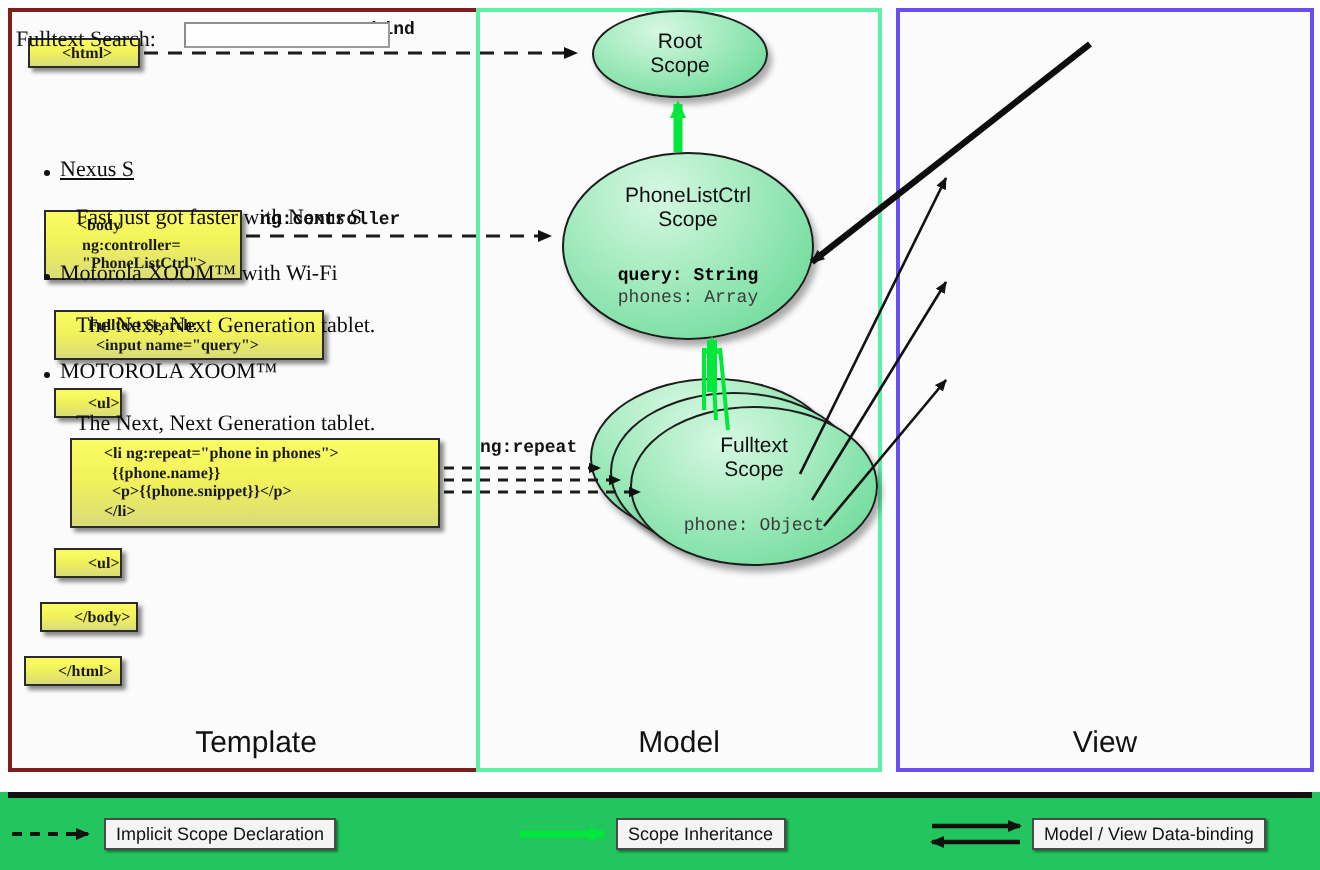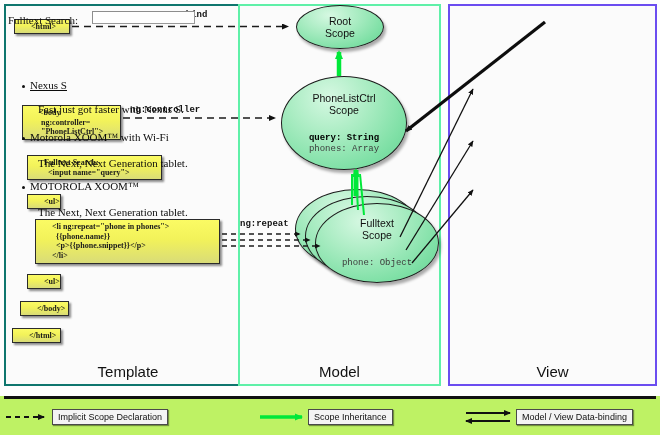--- a/index.html
+++ b/index.html
@@ -3,21 +3,21 @@
 <meta charset="utf-8">
 <style>
   html,body{margin:0;padding:0;background:#ffffff;}
   body{width:660px;height:435px;overflow:hidden;
        font-family:"Liberation Sans", sans-serif;}
   #root{position:relative;width:660px;height:435px;background:#fefefe;}
 
   
   .panel{position:absolute;background:#fbfbfb;box-sizing:border-box;}
   #panel-template{left:4px;  top:4px; width:248px; height:382px;
-                  border:2px solid #0f766e;}
+                  border:2px solid #7f1d1d;}
   #panel-model{   left:238px;top:4px; width:203px; height:382px;
                   border:2px solid #5ff0a8;}
   #panel-view{    left:448px;top:4px; width:209px; height:382px;
                   border:2px solid #6b4df0;}
   .panel-label{position:absolute;bottom:4px;left:0;width:100%;
                text-align:center;font-size:15px;color:#111;
                font-family:"Liberation Sans", sans-serif;}
 
   
   .codebox{position:absolute;box-sizing:border-box;
@@ -56,21 +56,21 @@
          box-shadow:2px 3px 3px rgba(0,0,0,.33);
          display:flex;flex-direction:column;align-items:center;
          justify-content:center;text-align:center;}
   .scope .title{font-family:"Liberation Sans",sans-serif;font-size:10.5px;
                 color:#101010;line-height:12px;}
   .scope .props{font-family:"Liberation Mono","DejaVu Sans Mono",monospace;
                 font-size:9px;line-height:11px;color:#3b3b3b;margin-top:17px;}
   .scope .props .hl{font-weight:bold;color:#000;}
 
   
-  #legend{position:absolute;left:0;top:396px;width:660px;height:39px;background:#bef264;}
+  #legend{position:absolute;left:0;top:396px;width:660px;height:39px;background:#22c55e;}
   #legend-rule{position:absolute;left:4px;top:0;width:652px;height:3px;background:#111;}
   .legend-box{position:absolute;box-sizing:border-box;
               border:1px solid #4a4a4a;background:#f4f4f4;
               box-shadow:1px 1px 1px rgba(0,0,0,.4);
               font-family:"Liberation Sans",sans-serif;font-size:9px;color:#111;
               padding:2px 5px;white-space:nowrap;}
 
   svg.ovl{position:absolute;left:0;top:0;width:660px;height:435px;
           pointer-events:none;}
 </style>

